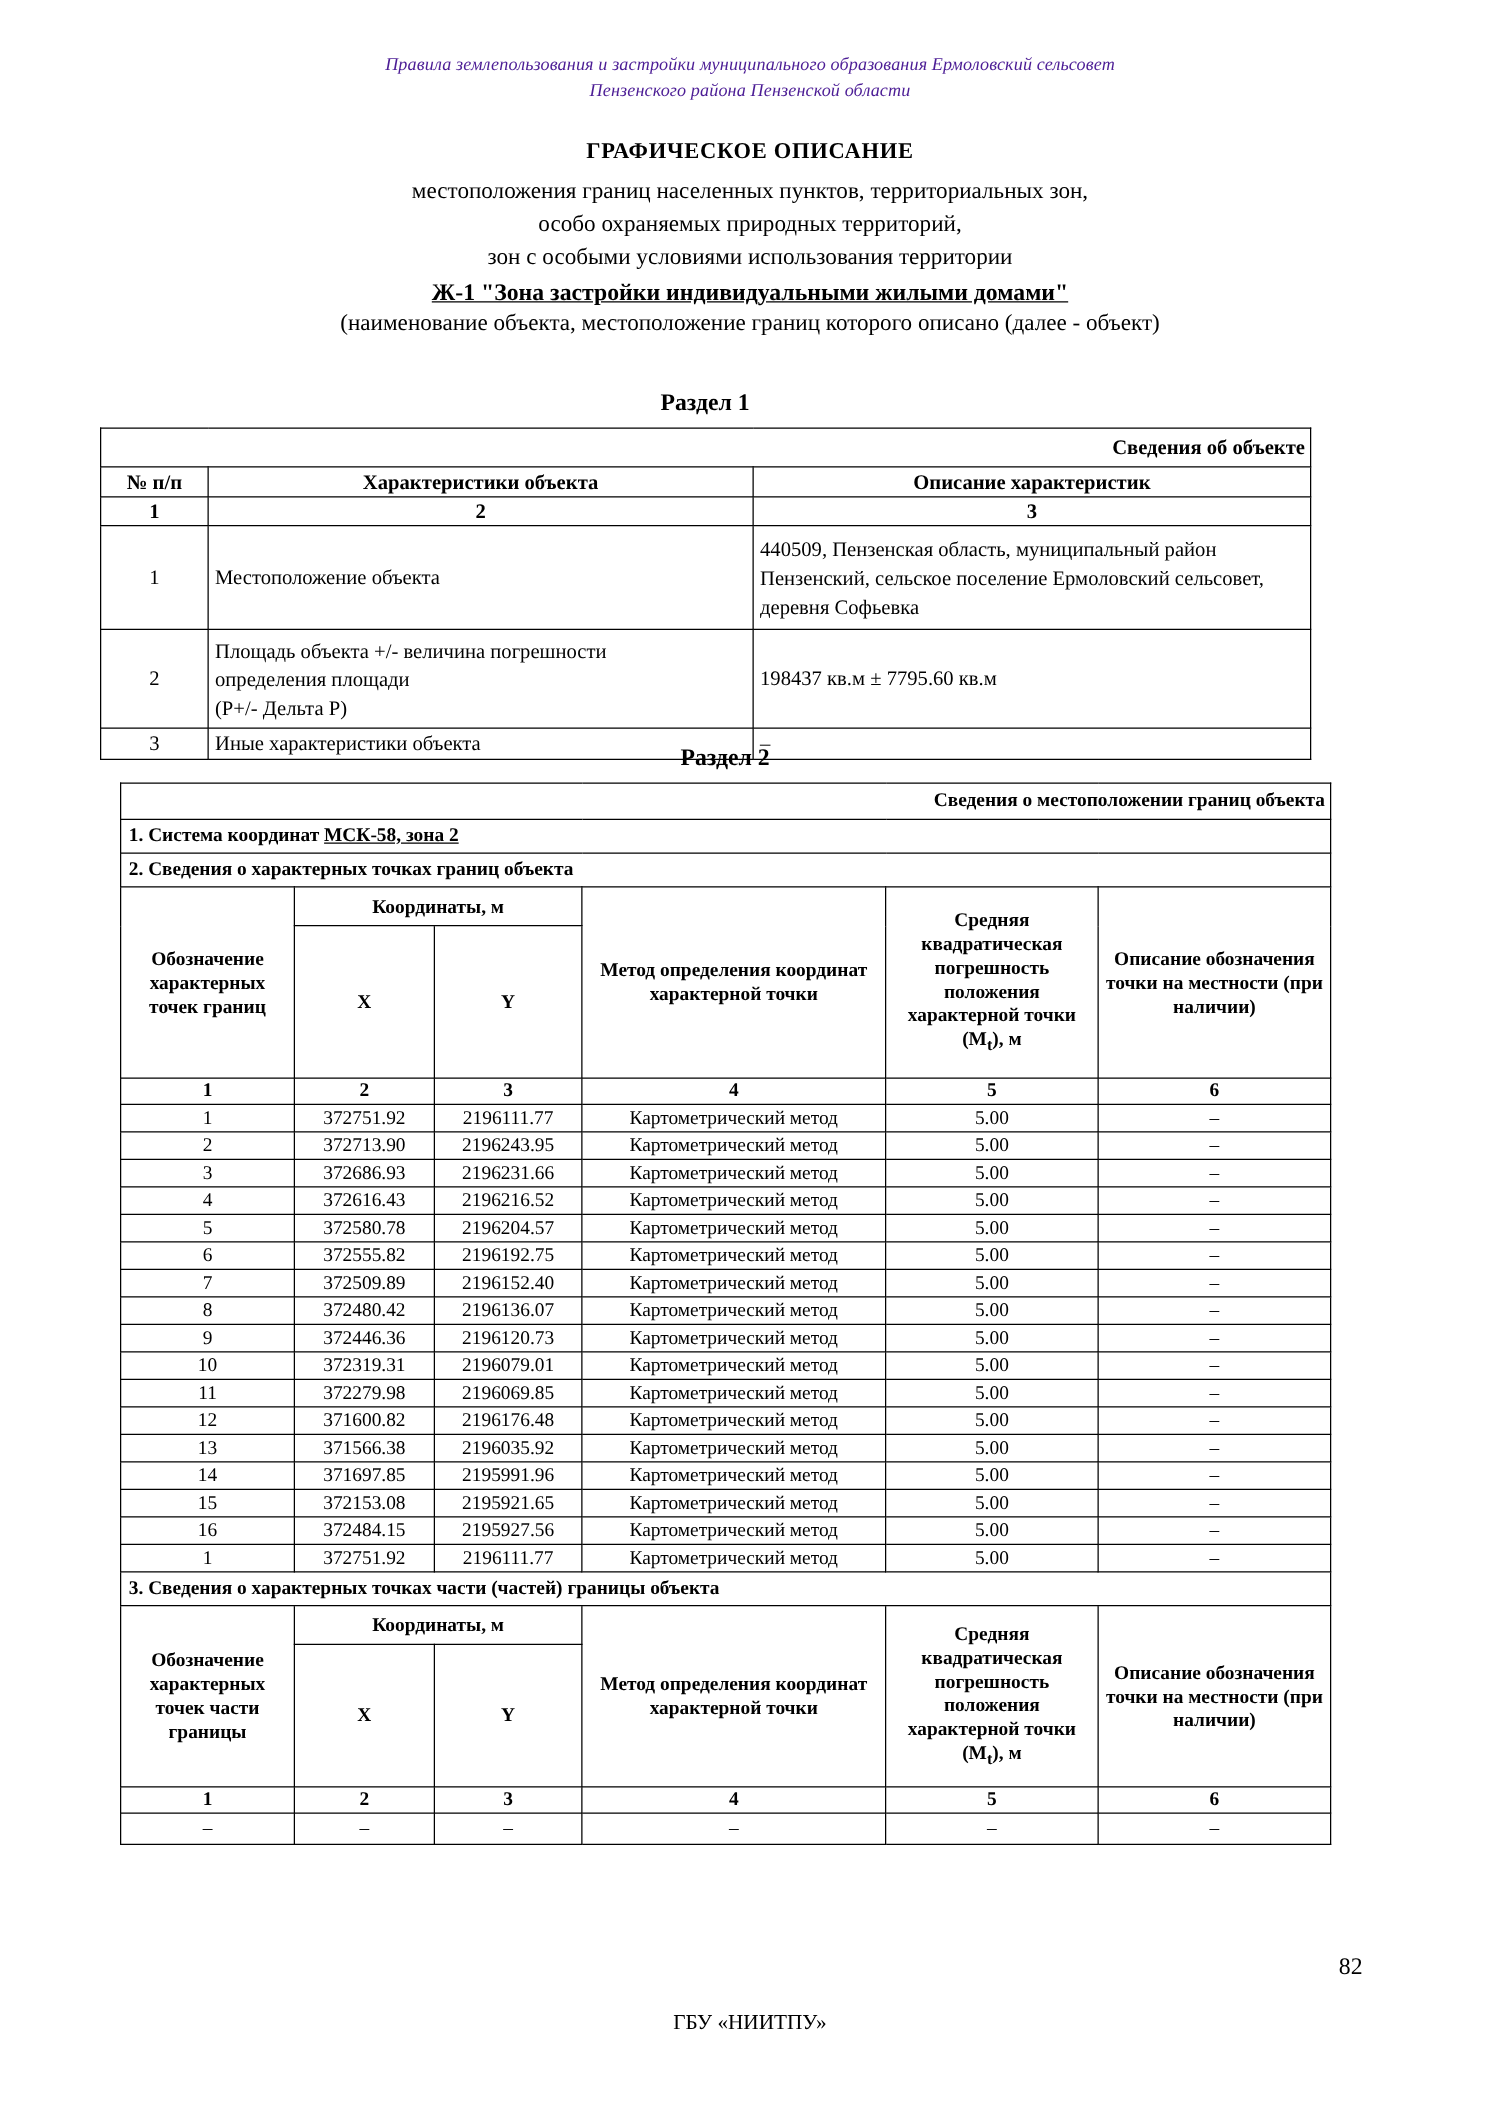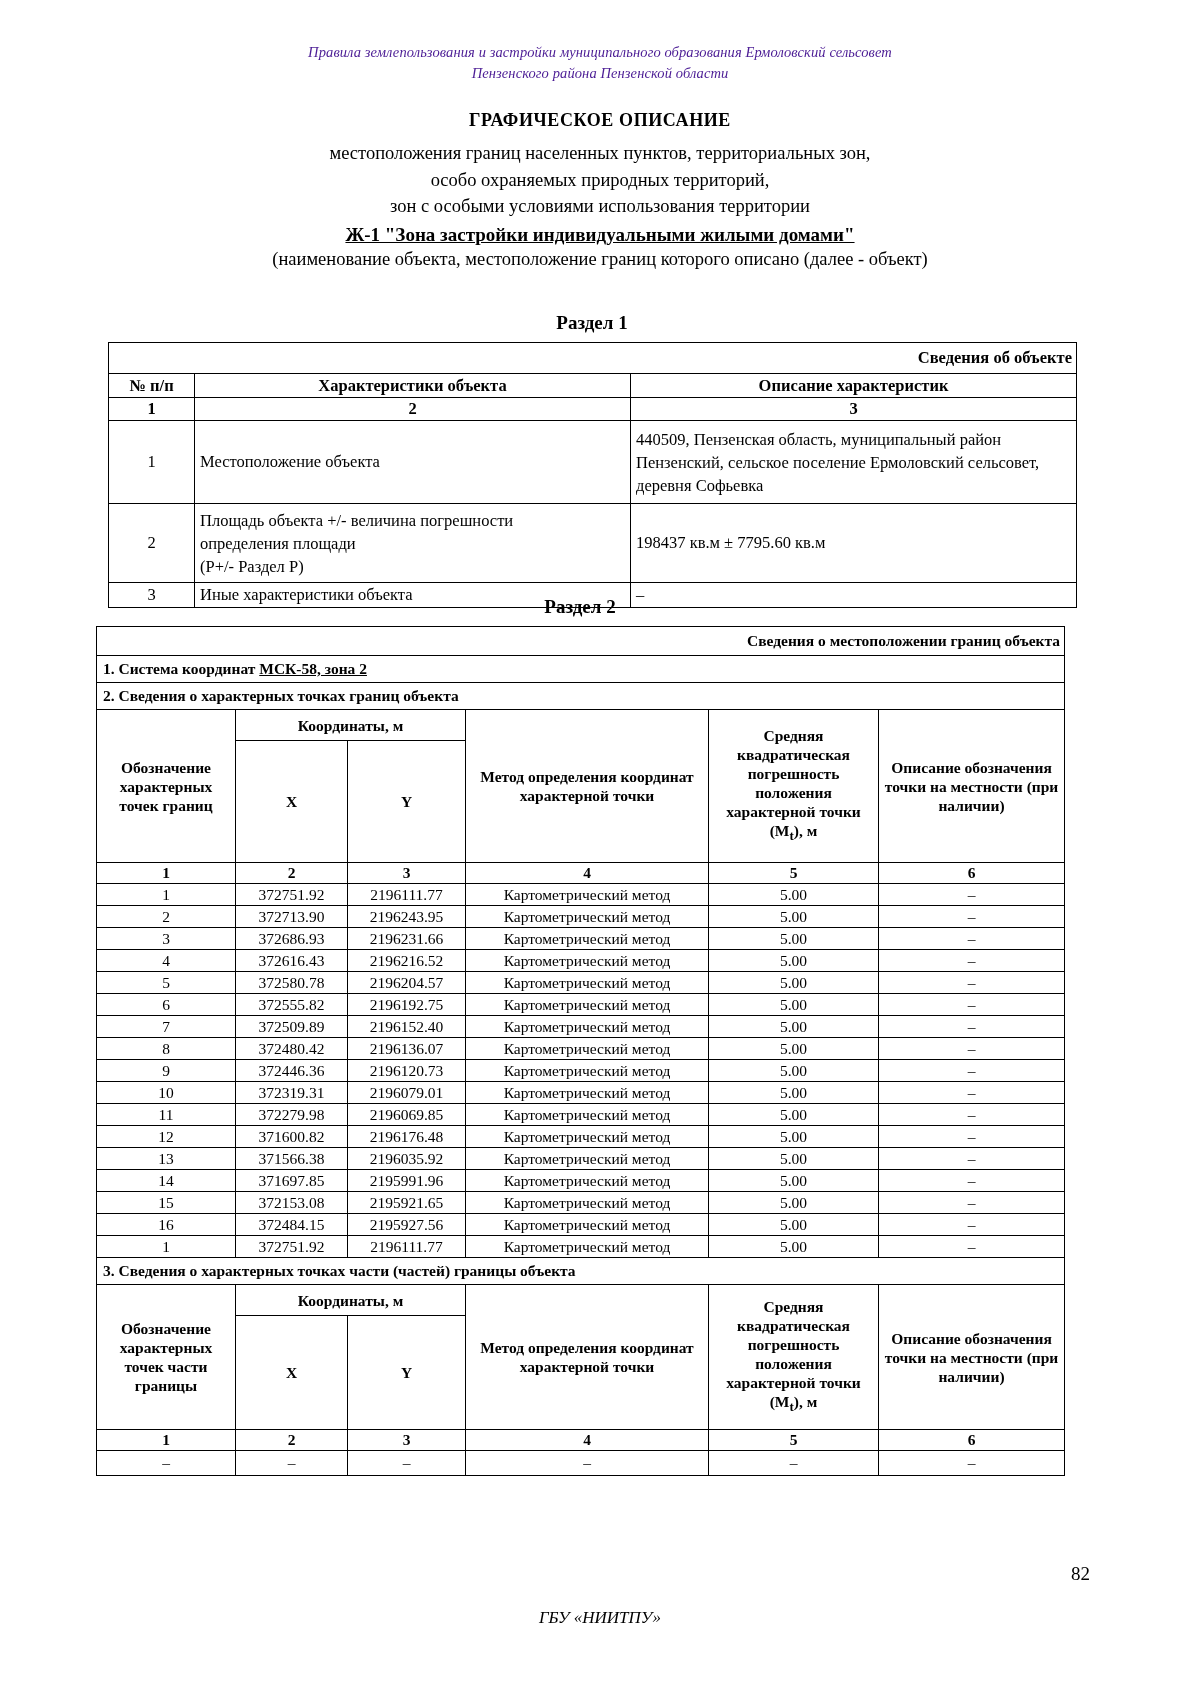--- a/index.html
+++ b/index.html
@@ -116,21 +116,21 @@
     font-weight: bold;
     font-size: 16px;
     padding: 1px 4px;
   }
   .l { text-align: left; }
 
   
   #section1-wrap {
     position: absolute;
     top: 312px;
-    left: 108px;
+    left: 80px;
     width: 968px;
   }
   #section1-table td { font-size: 16.5px; }
   #section1-table .cell-multiline { line-height: 23px; }
   #section1-table td.idx { text-align: center; }
 
   
   #section2-wrap {
     position: absolute;
     top: 596px;
@@ -165,21 +165,20 @@
     top: 1563px;
     right: 110px;
     font-size: 19px;
   }
   .footer-org {
     position: absolute;
     top: 1608px;
     left: 0;
     width: 1200px;
     text-align: center;
-    font-style: italic;
     font-size: 17px;
   }
 </style>
 </head>
 <body>
 
 <div class="page">
 
   <div class="running-header">
     <div>Правила землепользования и застройки муниципального образования Ермоловский сельсовет</div>
@@ -222,21 +221,21 @@
         <tr>
           <td class="idx">1</td>
           <td class="l">Местоположение объекта</td>
           <td class="l cell-multiline" style="height:78px">440509, Пензенская область, муниципальный район Пензенский, сельское поселение Ермоловский сельсовет, деревня Софьевка</td>
         </tr>
         <tr>
           <td class="idx">2</td>
           <td class="l cell-multiline" style="height:74px">
             <div>Площадь объекта +/- величина погрешности</div>
             <div>определения площади</div>
-            <div>(Р+/- Раздел Р)</div>
+            <div>(Р+/- Дельта Р)</div>
           </td>
           <td class="l">198437 кв.м ± 7795.60 кв.м</td>
         </tr>
         <tr>
           <td class="idx">3</td>
           <td class="l">Иные характеристики объекта</td>
           <td class="l">–</td>
         </tr>
       </tbody>
     </table>

